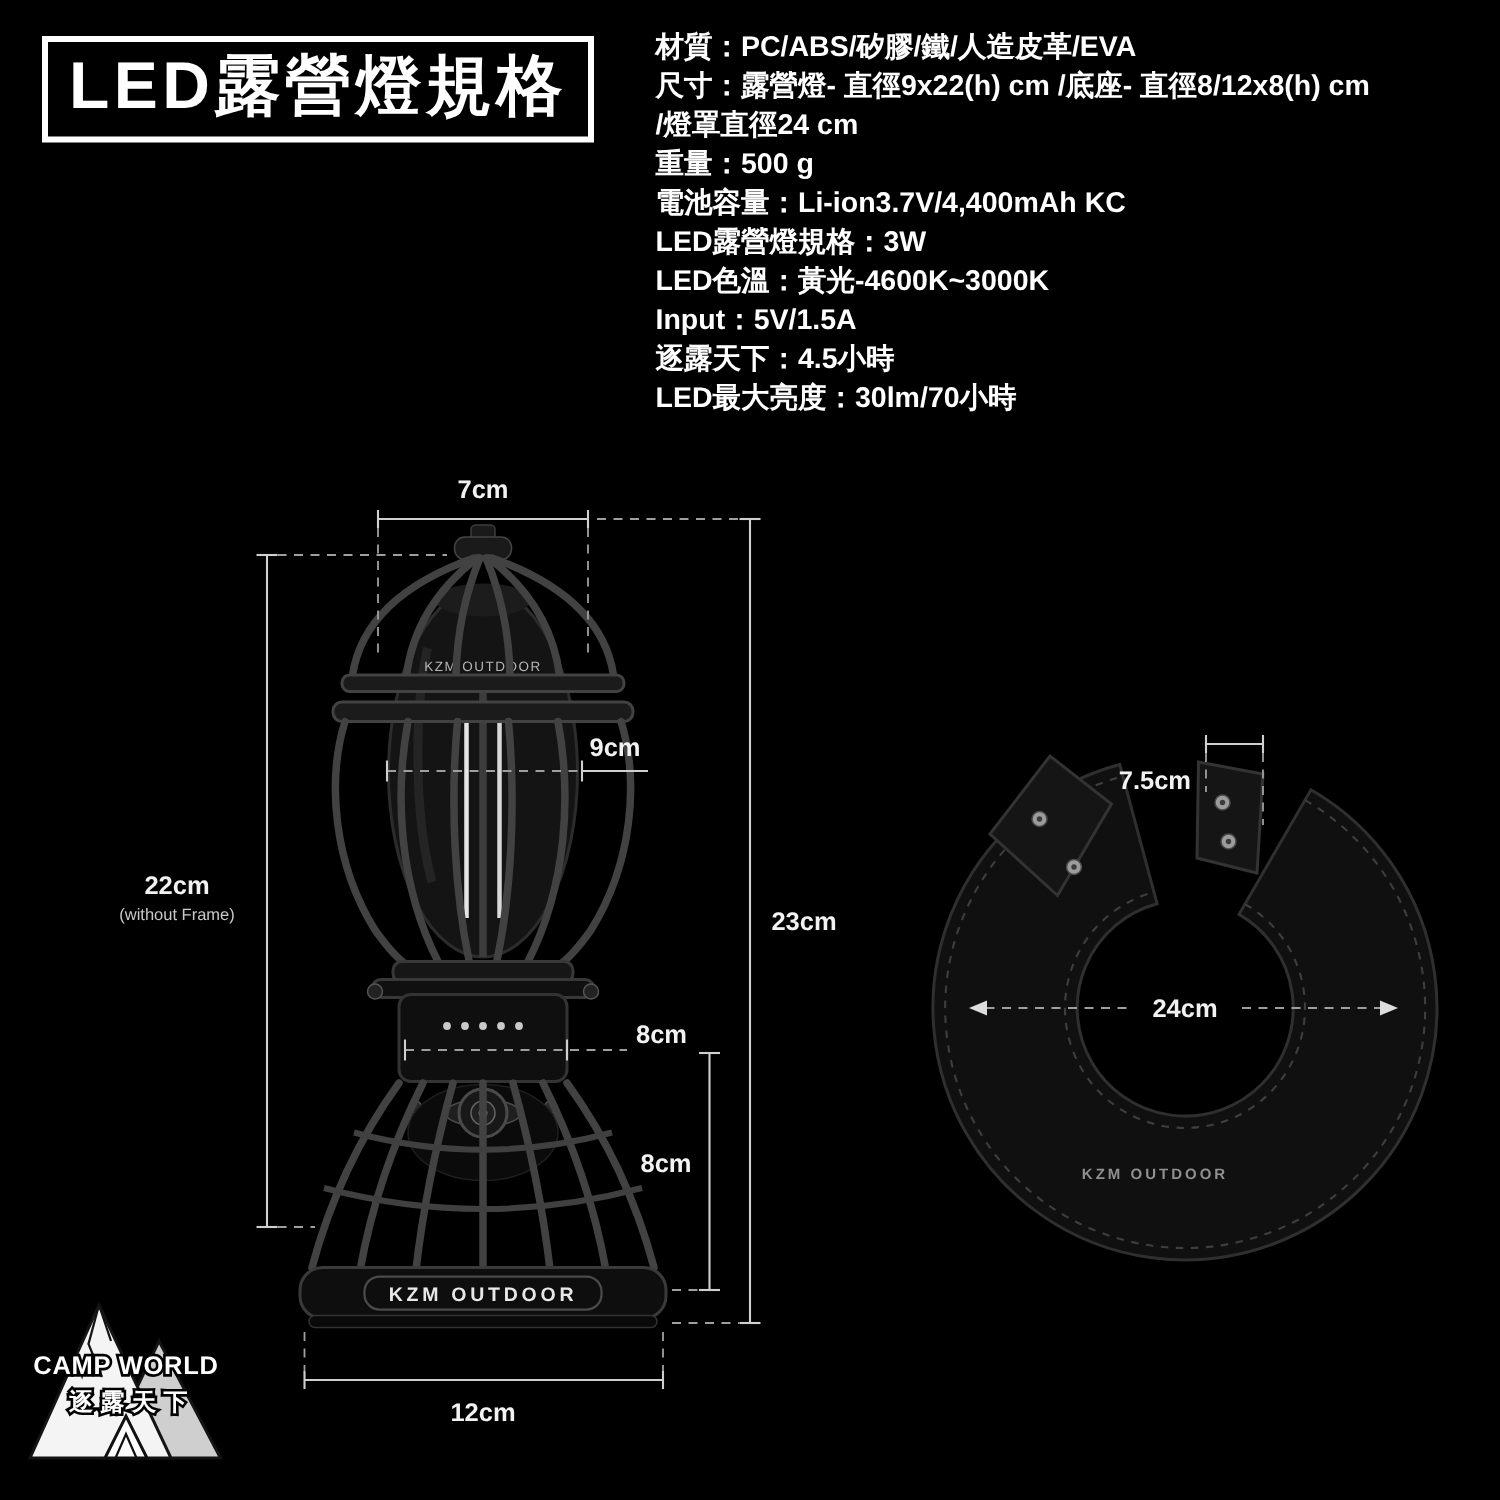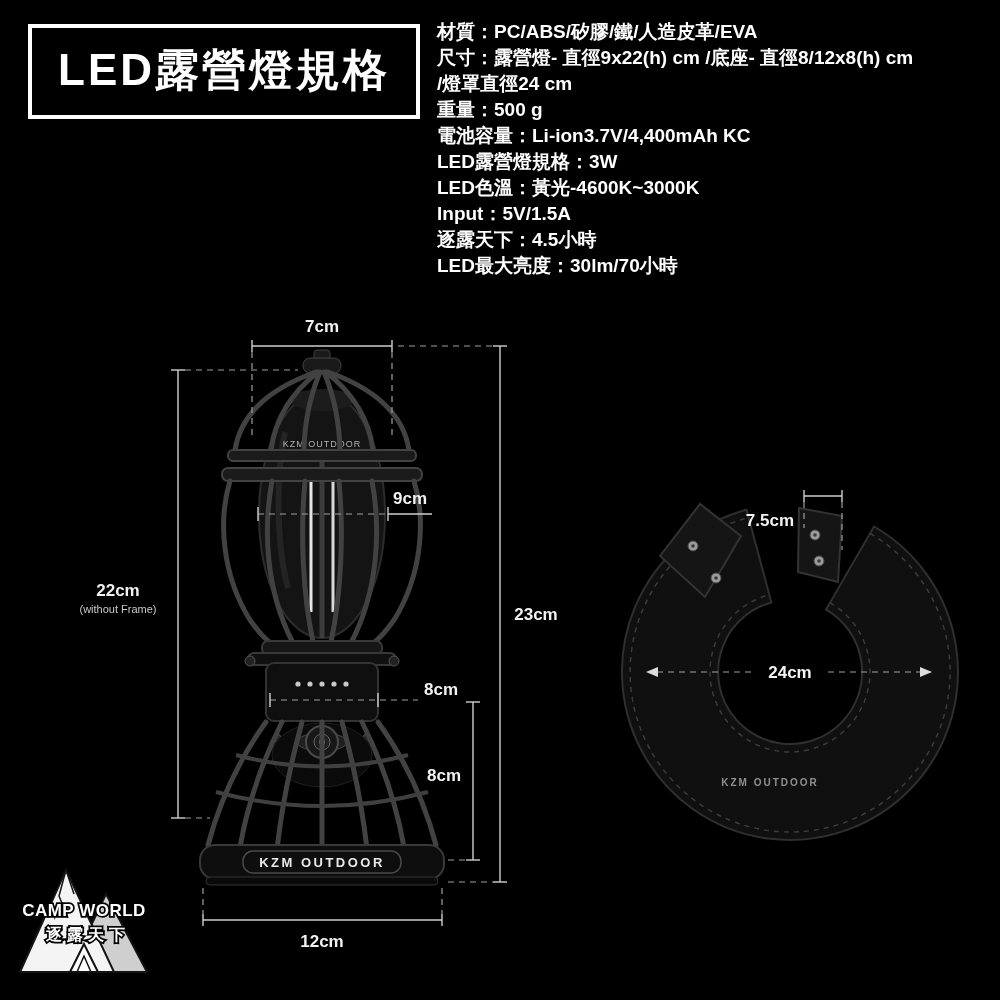--- a/index.html
+++ b/index.html
@@ -5,21 +5,21 @@
   html,body{margin:0;padding:0;background:#000;}
   .page{
     position:relative;width:1000px;height:1000px;background:#000;overflow:hidden;
     font-family:"Liberation Sans","DejaVu Sans",sans-serif;color:#fff;
   }
   .title-box{
     position:absolute;left:28px;top:24px;border:4px solid #fff;
     padding:2px 14px 6px 14px;
   }
   .title-box h1{
-    margin:12px;font-size:44px;font-weight:900;letter-spacing:3px;line-height:1.25;color:#fff;
+    margin:0;font-size:44px;font-weight:900;letter-spacing:3px;line-height:1.25;color:#fff;
     white-space:nowrap;
   }
   .specs{
     position:absolute;left:437px;top:19px;width:555px;
     font-size:19px;line-height:26px;font-weight:600;color:#ffffff;
   }
   .spec-line{white-space:nowrap;}
   svg{position:absolute;left:0;top:0;}
   .cage{stroke:#424242;stroke-width:5;fill:none;stroke-linecap:round;}
   .hoop{stroke:#404040;stroke-width:4;fill:none;}

